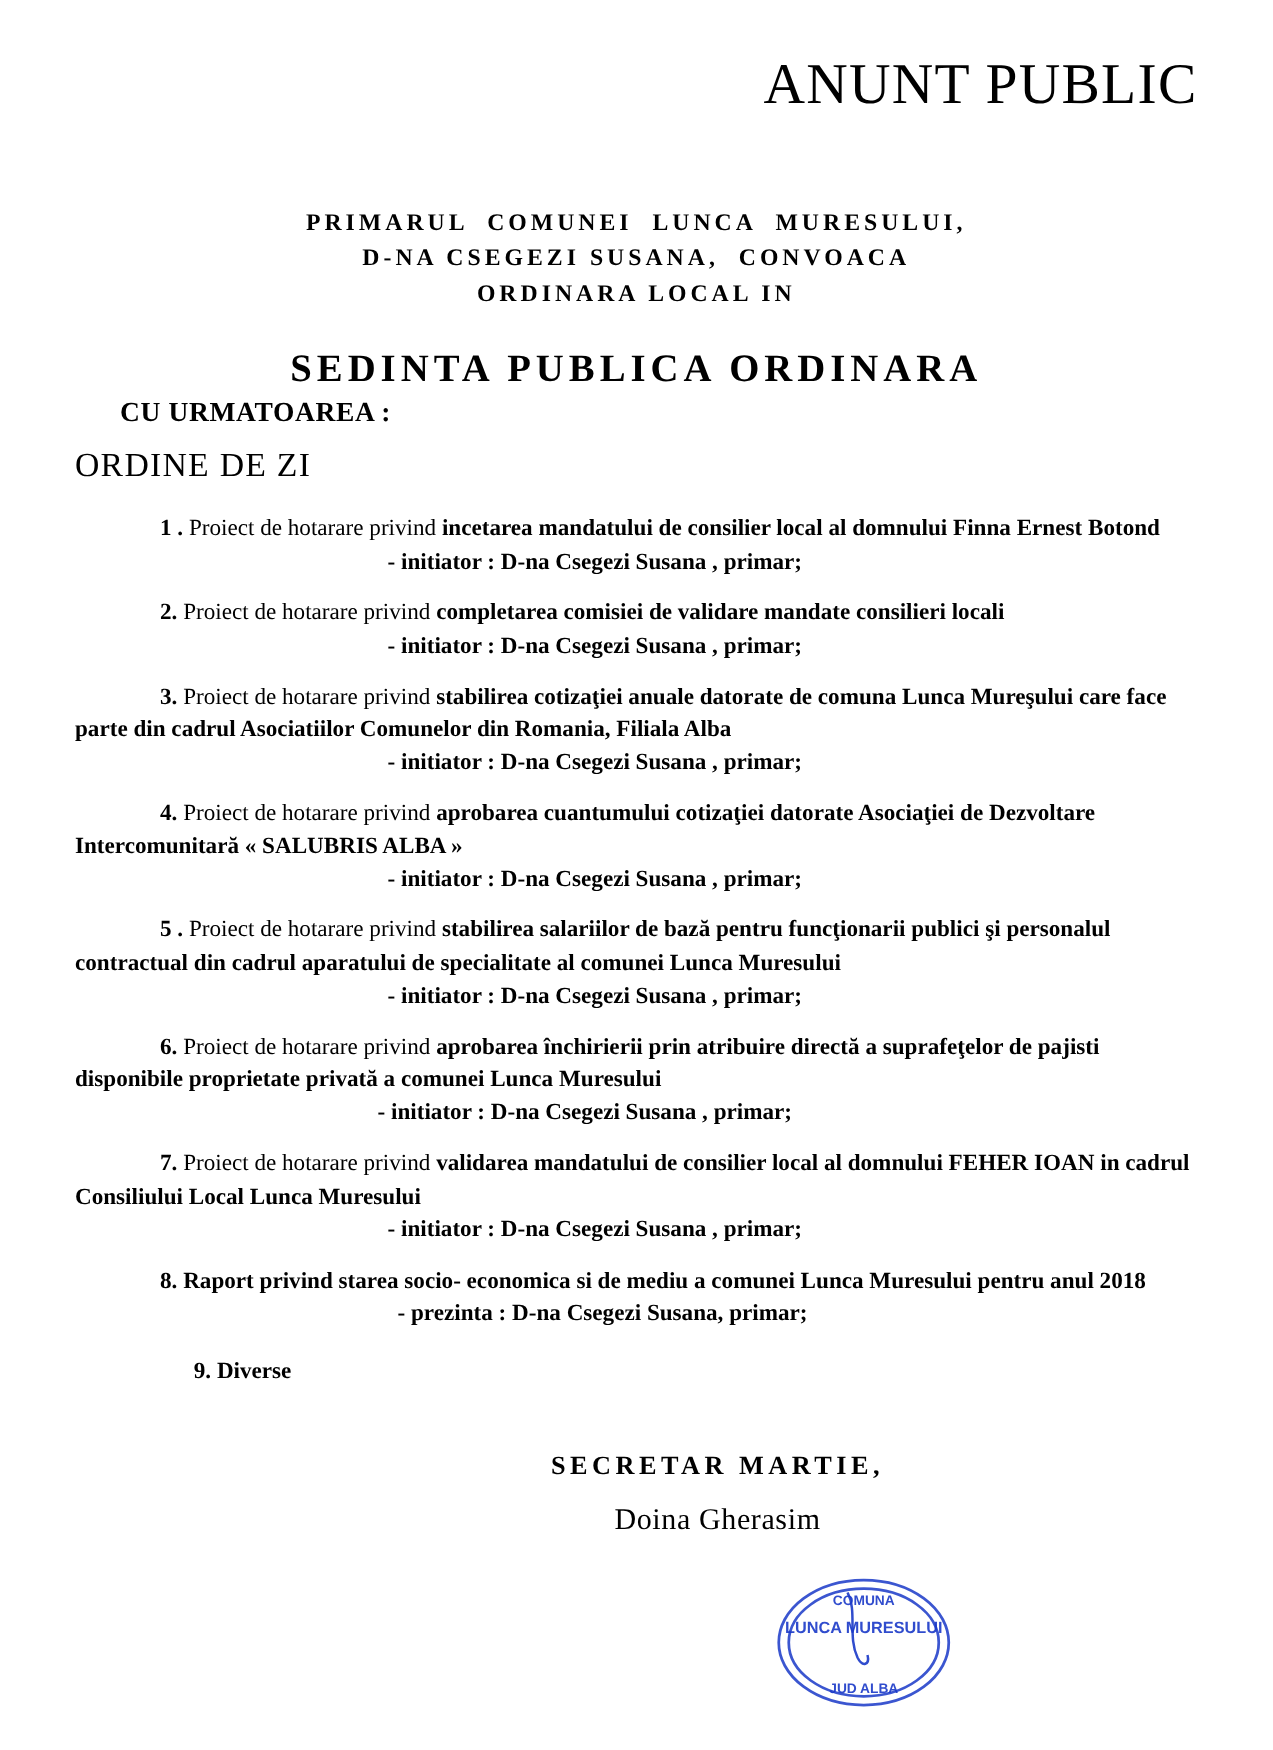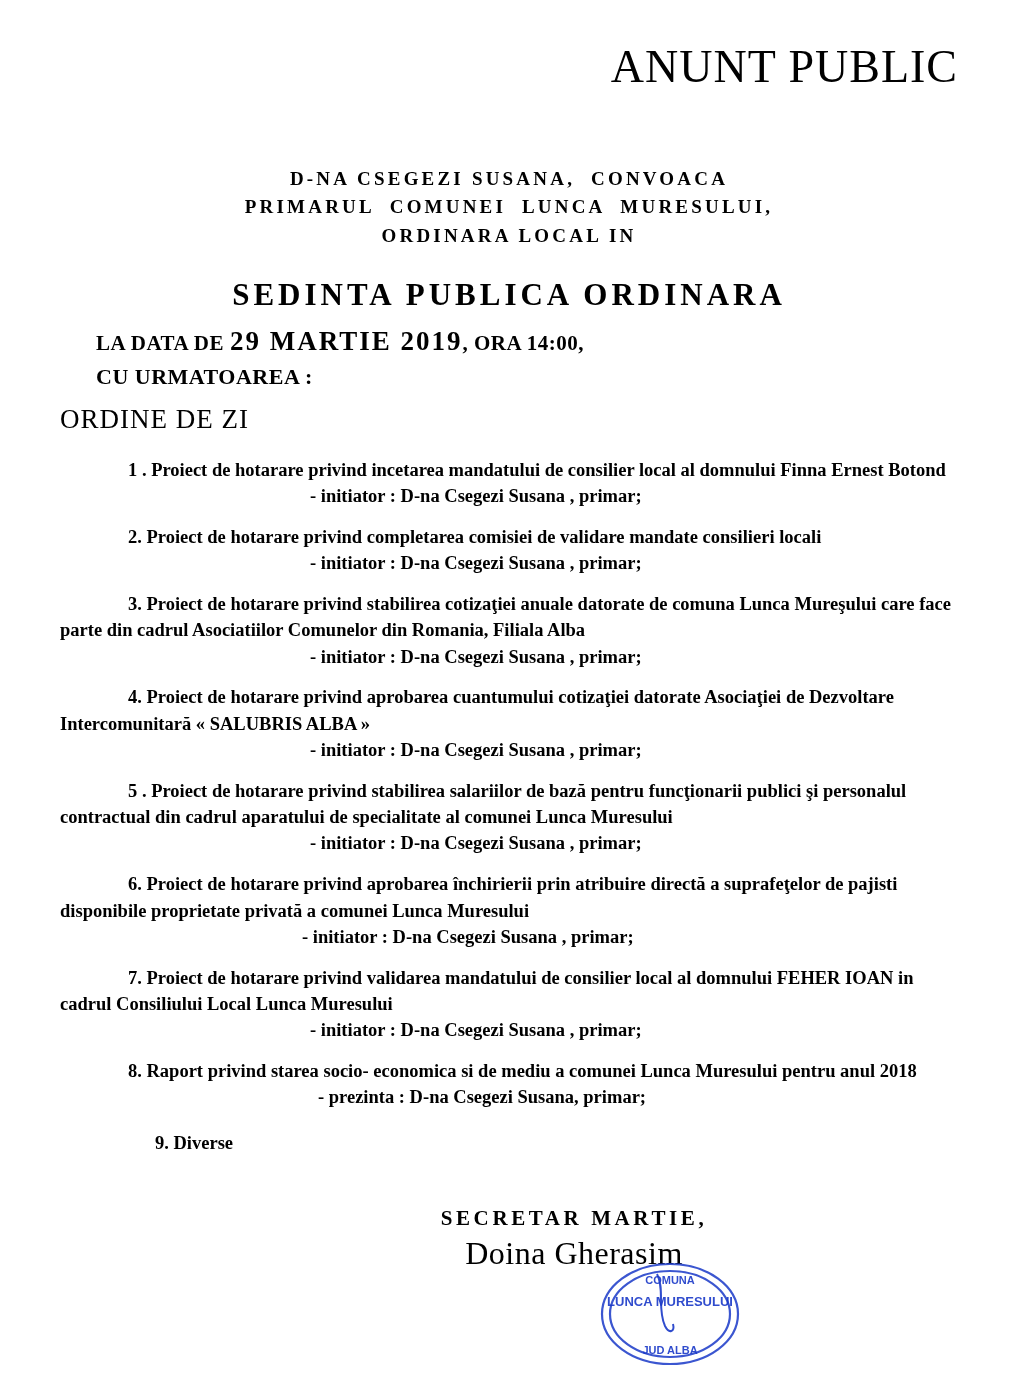--- a/index.html
+++ b/index.html
@@ -87,21 +87,21 @@
   }
   .item-text {
     font-size: 18.5px;
     line-height: 1.42;
     text-indent: 68px;
   }
   .item-text .num {
     font-weight: bold;
   }
   .item-text .plain {
-    font-weight: bold;
+    font-weight: normal;
   }
   .item-text .strong {
     font-weight: bold;
   }
   .initiator {
     font-weight: bold;
     font-size: 18.5px;
     margin-top: 1px;
     padding-left: 250px;
     line-height: 1.4;
@@ -122,53 +122,49 @@
     margin-top: 52px;
     text-align: center;
     padding-left: 130px;
   }
   .sig-role {
     font-weight: bold;
     font-size: 21px;
     letter-spacing: 3.6px;
   }
   .sig-name {
-    font-size: 32px;
-    margin-top: 4px;
+    font-size: 24px;
+    margin-top: 18px;
     letter-spacing: 0.5px;
   }
   .stamp {
     position: absolute;
-    left: 595px;
+    left: 616px;
     top: 1212px;
     width: 150px;
     height: 118px;
     pointer-events: none;
   }
   .stamp svg { display:block; }
 </style>
 </head>
 <body>
 
 <div class="page">
 
   <div class="doc-title">ANUNT PUBLIC</div>
 
   <div class="header-block">
+    <span class="header-line">PRIMARUL  COMUNEI  LUNCA  MURESULUI,</span>
     <span class="header-line">D-NA CSEGEZI SUSANA,  CONVOACA</span>
-    <span class="header-line">PRIMARUL  COMUNEI  LUNCA  MURESULUI,</span>
     <span class="header-line">ORDINARA LOCAL IN</span>
   </div>
 
   <div class="session-line">SEDINTA PUBLICA ORDINARA</div>
 
-  <div class="date-line">
-    <span class="date-small">LA DATA DE</span>
-    <span class="date-big">29 MARTIE 2019</span><span class="date-small">, ORA 14:00,</span>
-  </div>
 
   <div class="cu-urmatoarea">CU URMATOAREA :</div>
 
   <div class="ordine-title">ORDINE DE ZI</div>
 
   <div class="items">
 
     <div class="item">
       <div class="item-text"><span class="num">1 .</span> <span class="plain">Proiect de hotarare privind</span> <span class="strong">incetarea mandatului de consilier local al domnului Finna Ernest Botond</span></div>
       <div class="initiator">- initiator :  D-na Csegezi Susana , primar;</div>

